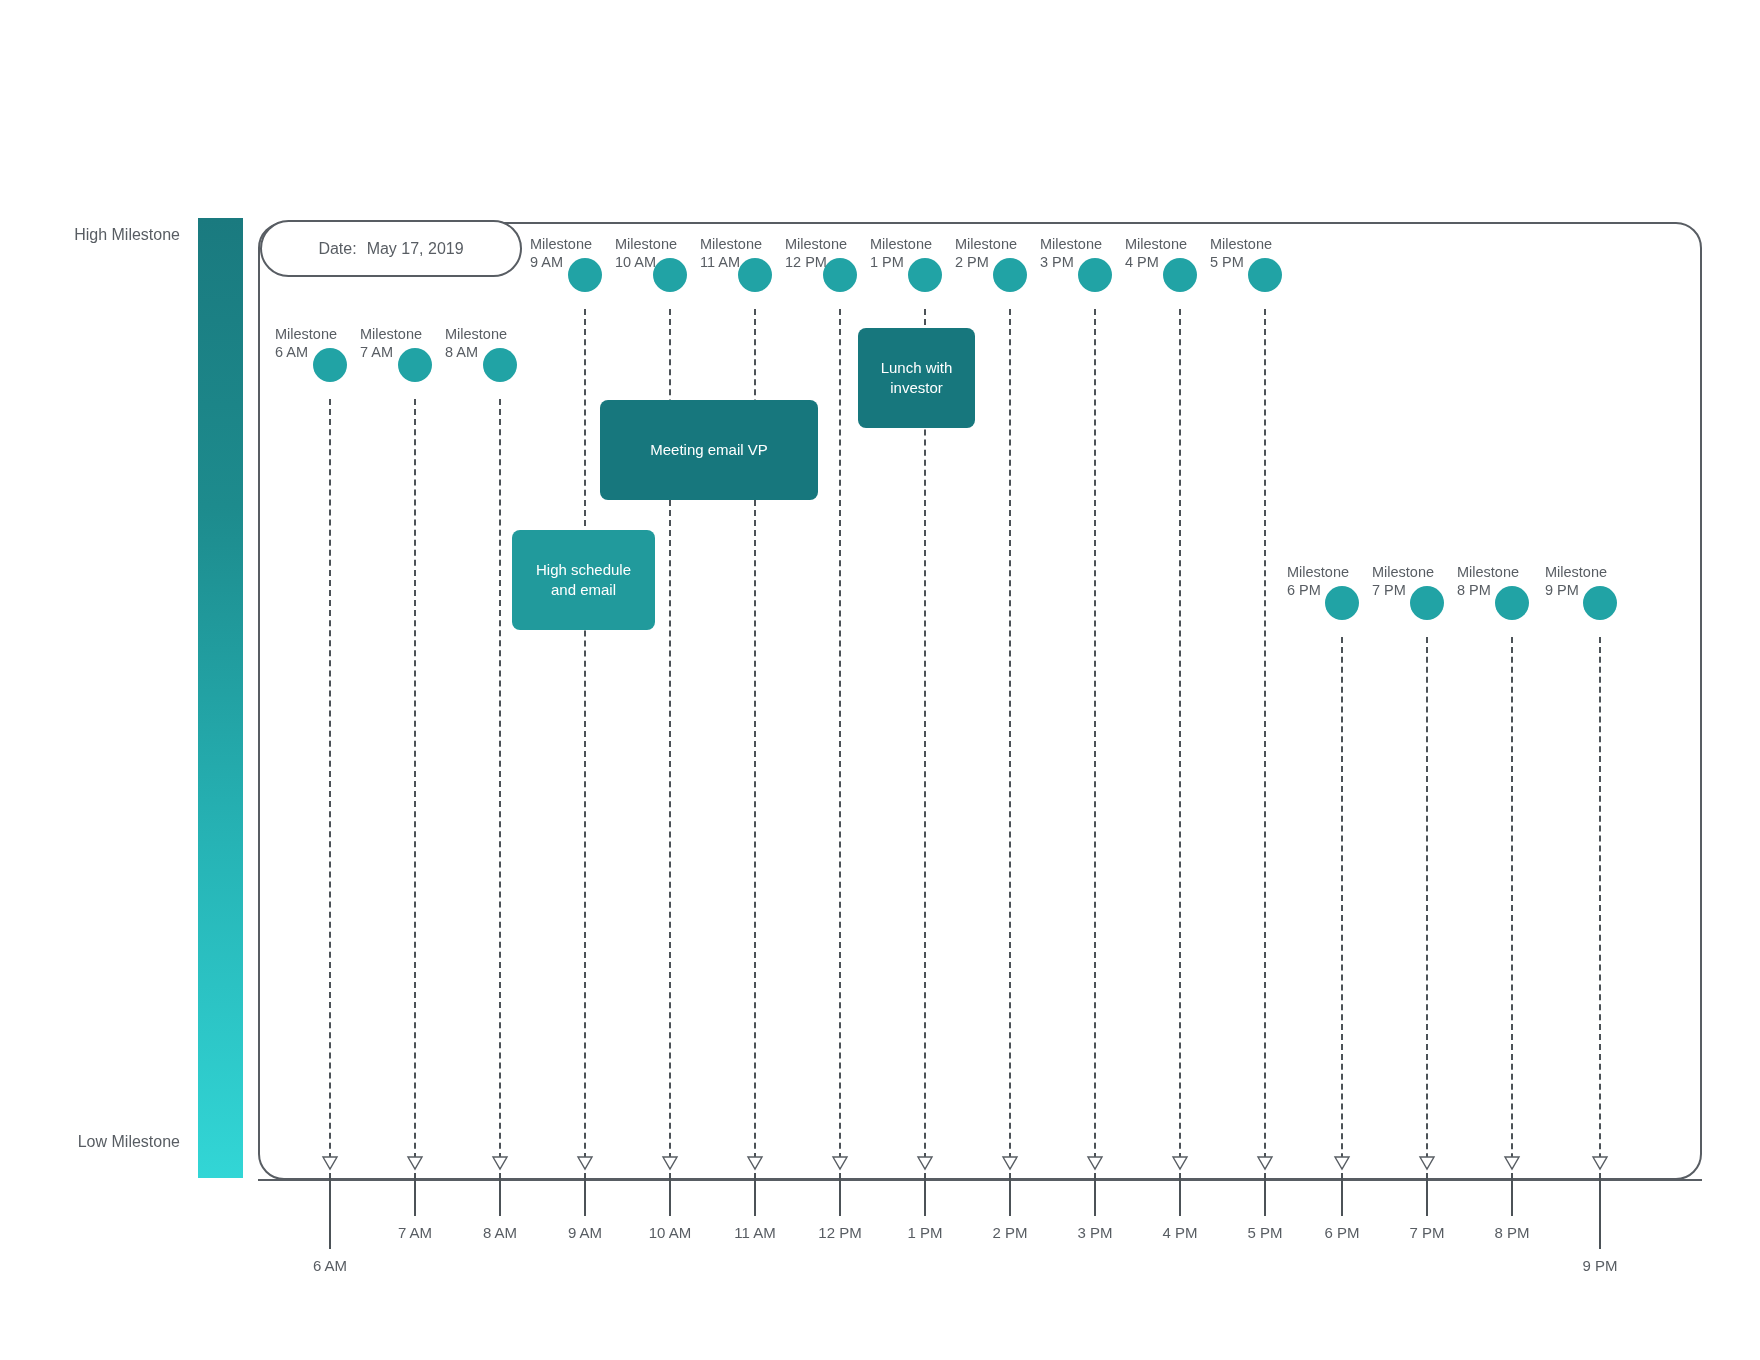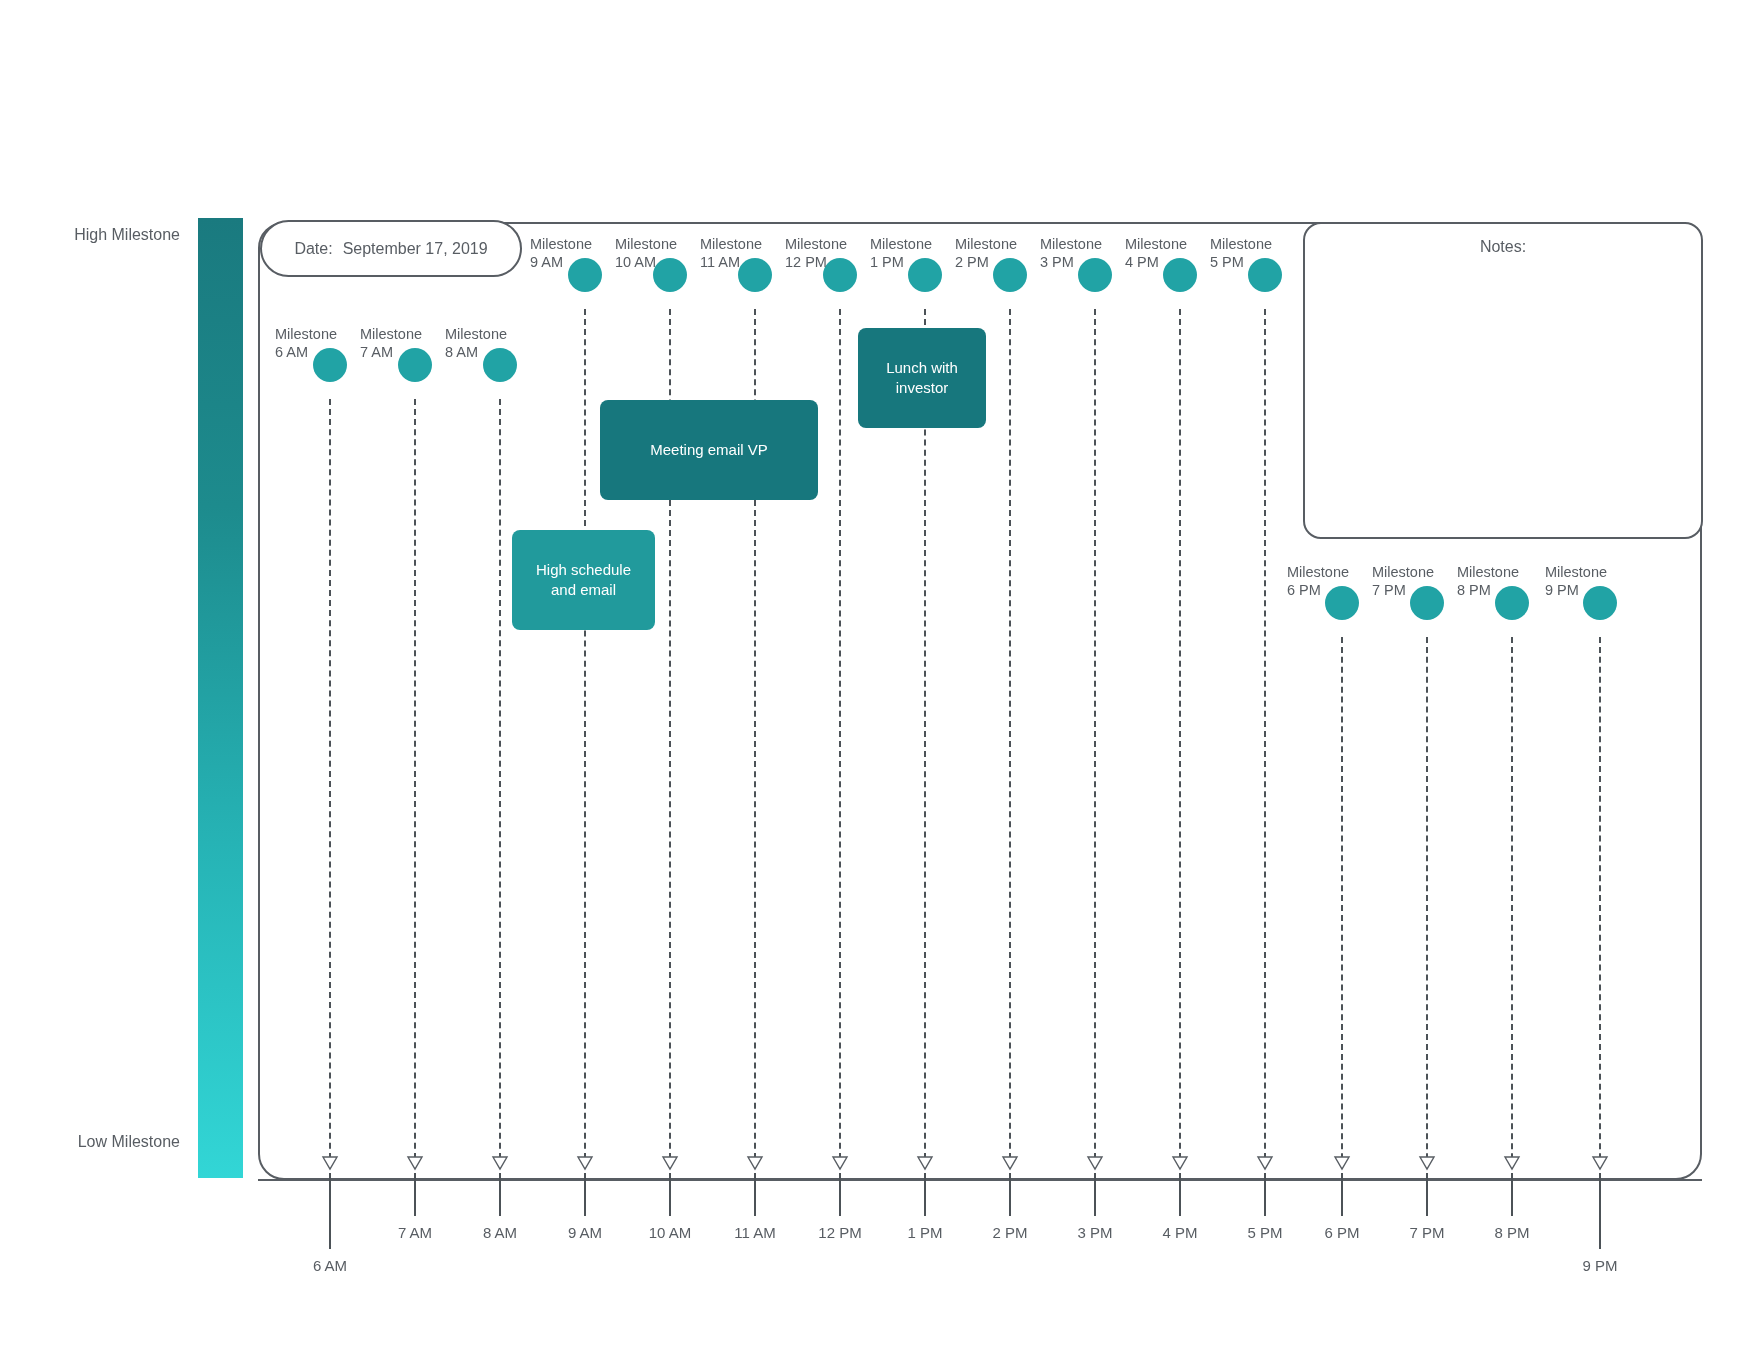--- a/index.html
+++ b/index.html
@@ -355,31 +355,27 @@
       <div class="milestone" style="left: 1583px; top: 586px; background: rgb(33, 163, 165);"></div>
       <div class="milestone-label" style="left: 1545px; top: 563px;">
         <span class="m-word">Milestone</span>
         <span class="m-word">9 PM</span>
       </div>
     </div>
   <div id="event-layer">
       <div class="event-box" style="left: 600px; top: 400px; width: 218px; height: 100px; background: rgb(23, 119, 125);">
         <span>Meeting email VP</span>
       </div>
-      <div class="event-box" style="left: 858px; top: 328px; width: 128px; height: 100px; background: rgb(23, 119, 125);">
+      <div class="event-box" style="left: 858px; top: 328px; width: 117px; height: 100px; background: rgb(23, 119, 125);">
         <span>Lunch with investor</span>
       </div>
       <div class="event-box" style="left: 512px; top: 530px; width: 143px; height: 100px; background: rgb(33, 154, 156);">
         <span>High schedule and email</span>
       </div>
     </div>
 
   <div class="date-box">
     <span class="date-label">Date:</span>
-    <span class="date-value">September 17, 2019</span>
+    <span class="date-value">May 17, 2019</span>
   </div>
 
-  <div class="notes-box">
-    <div class="notes-title">Notes:</div>
-    <div class="notes-content"></div>
-  </div>
 
 </div>
 
 </body></html>

